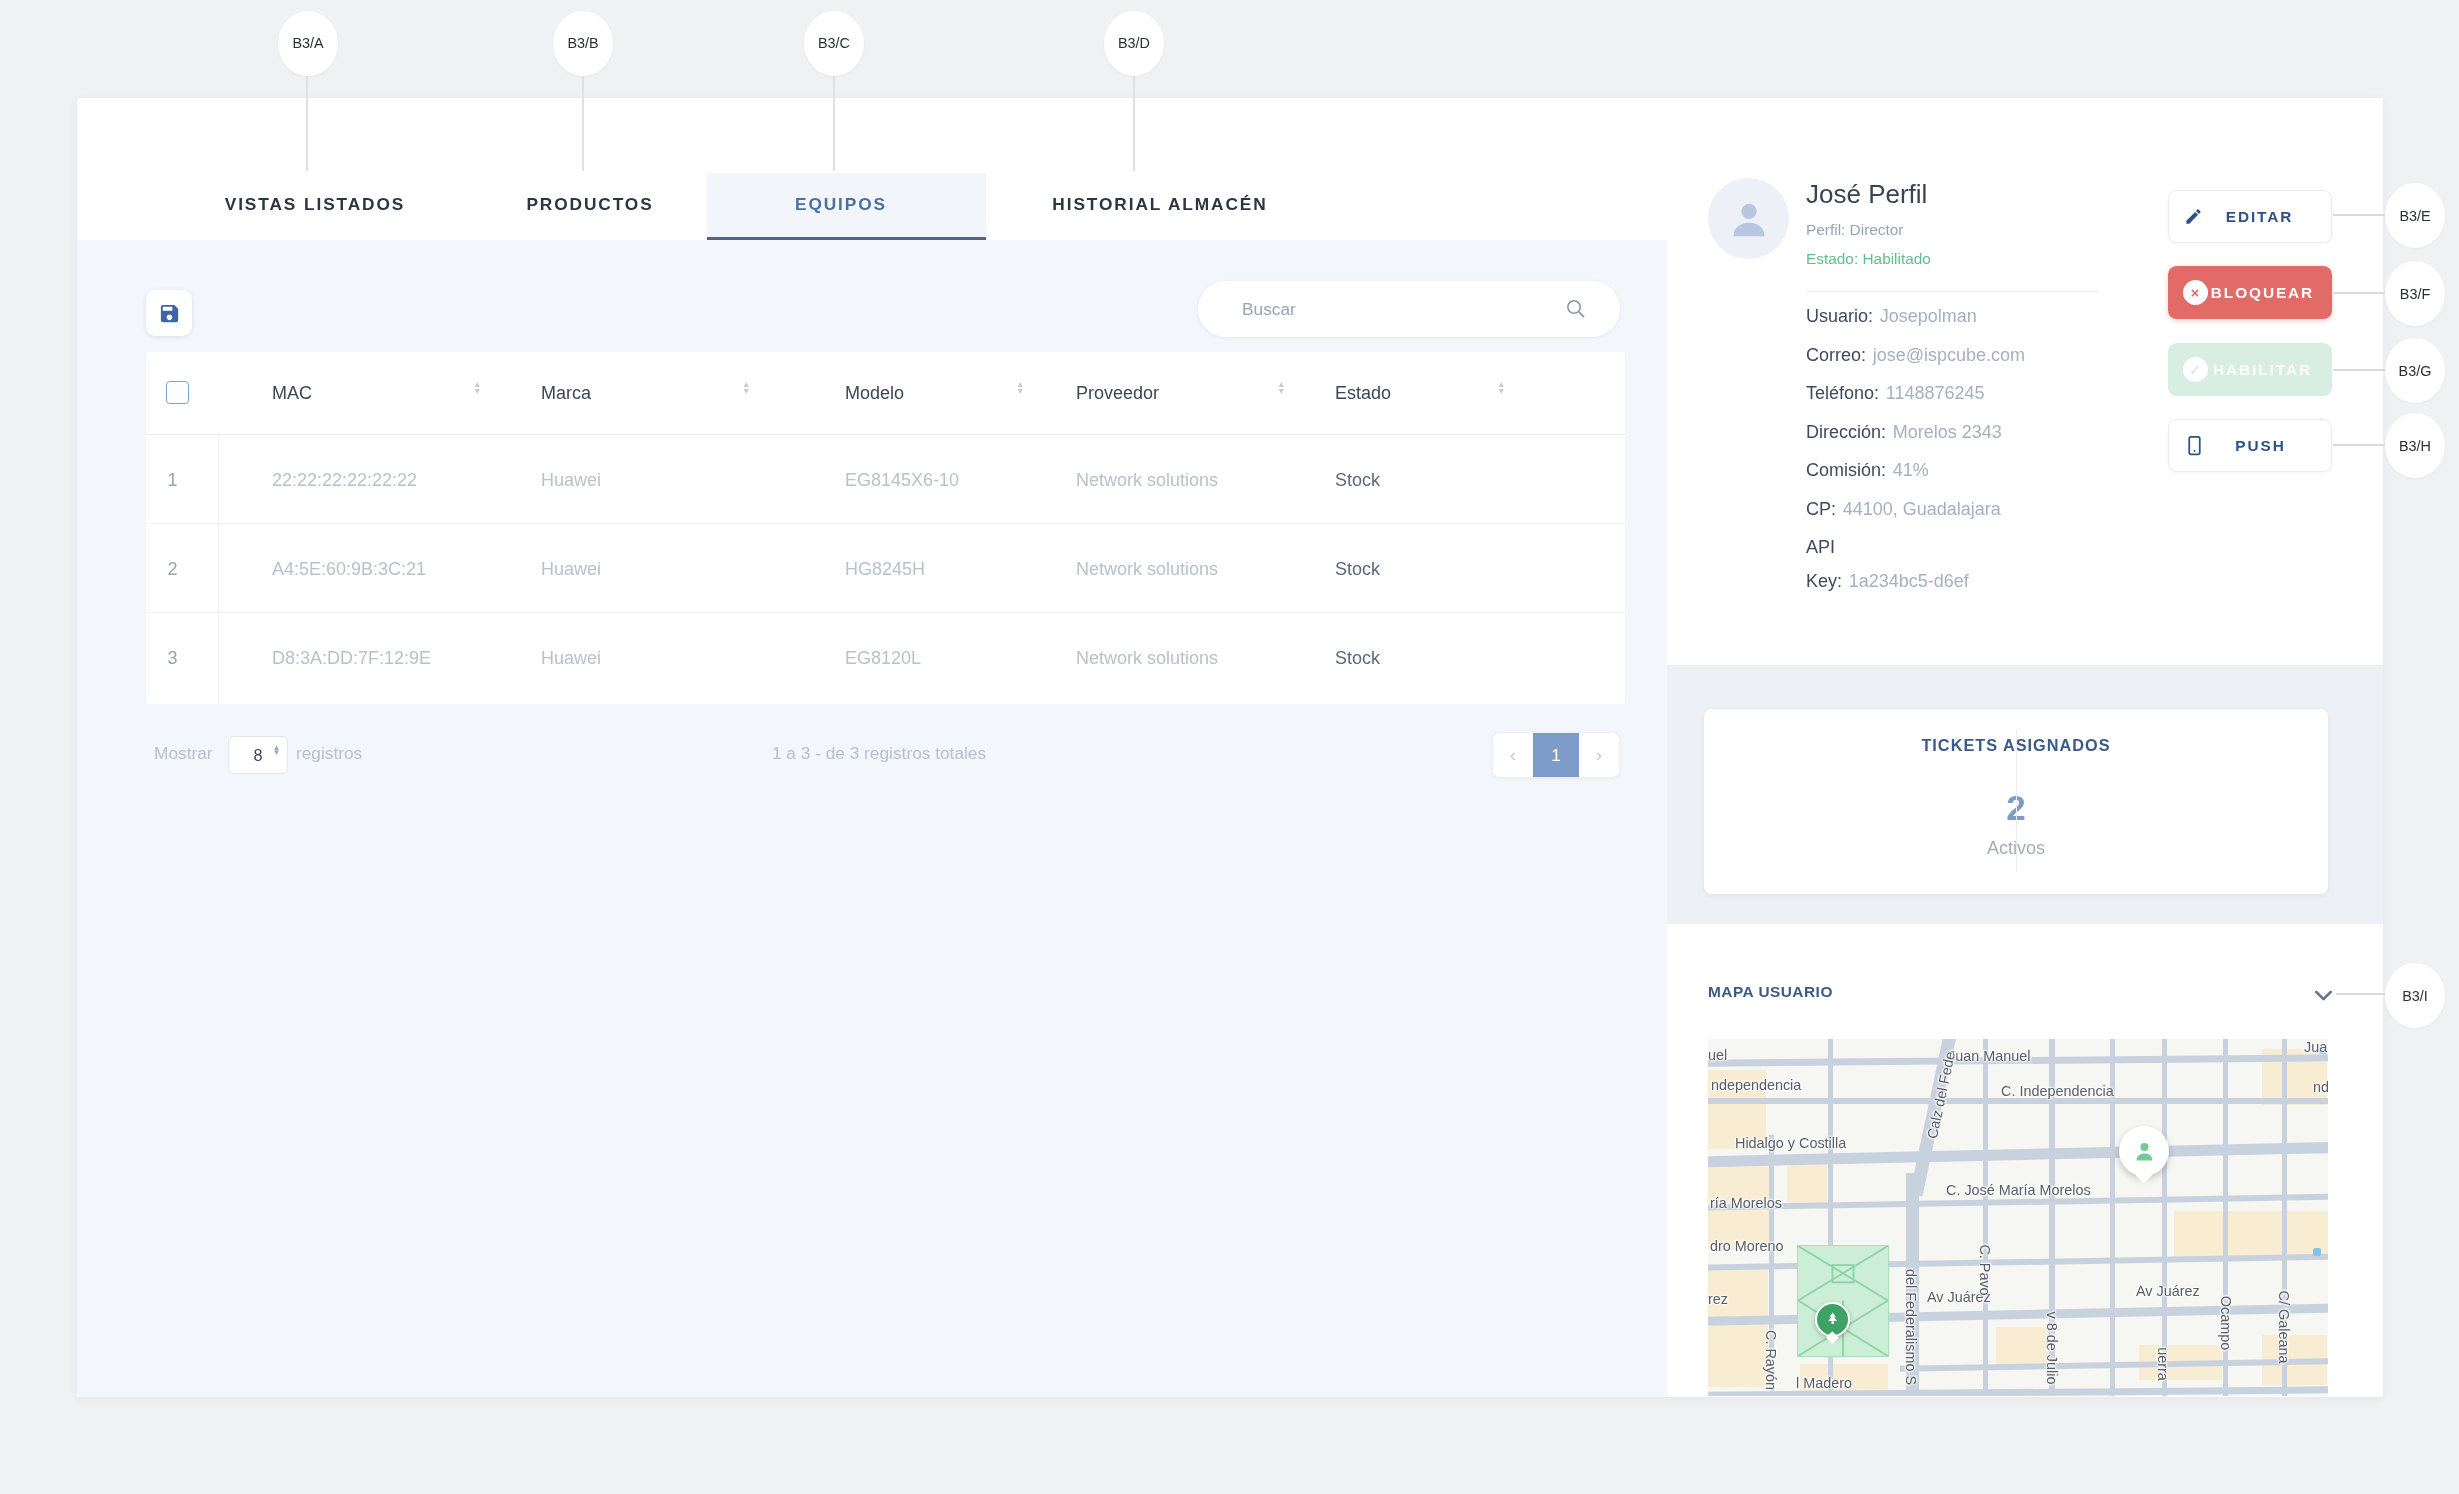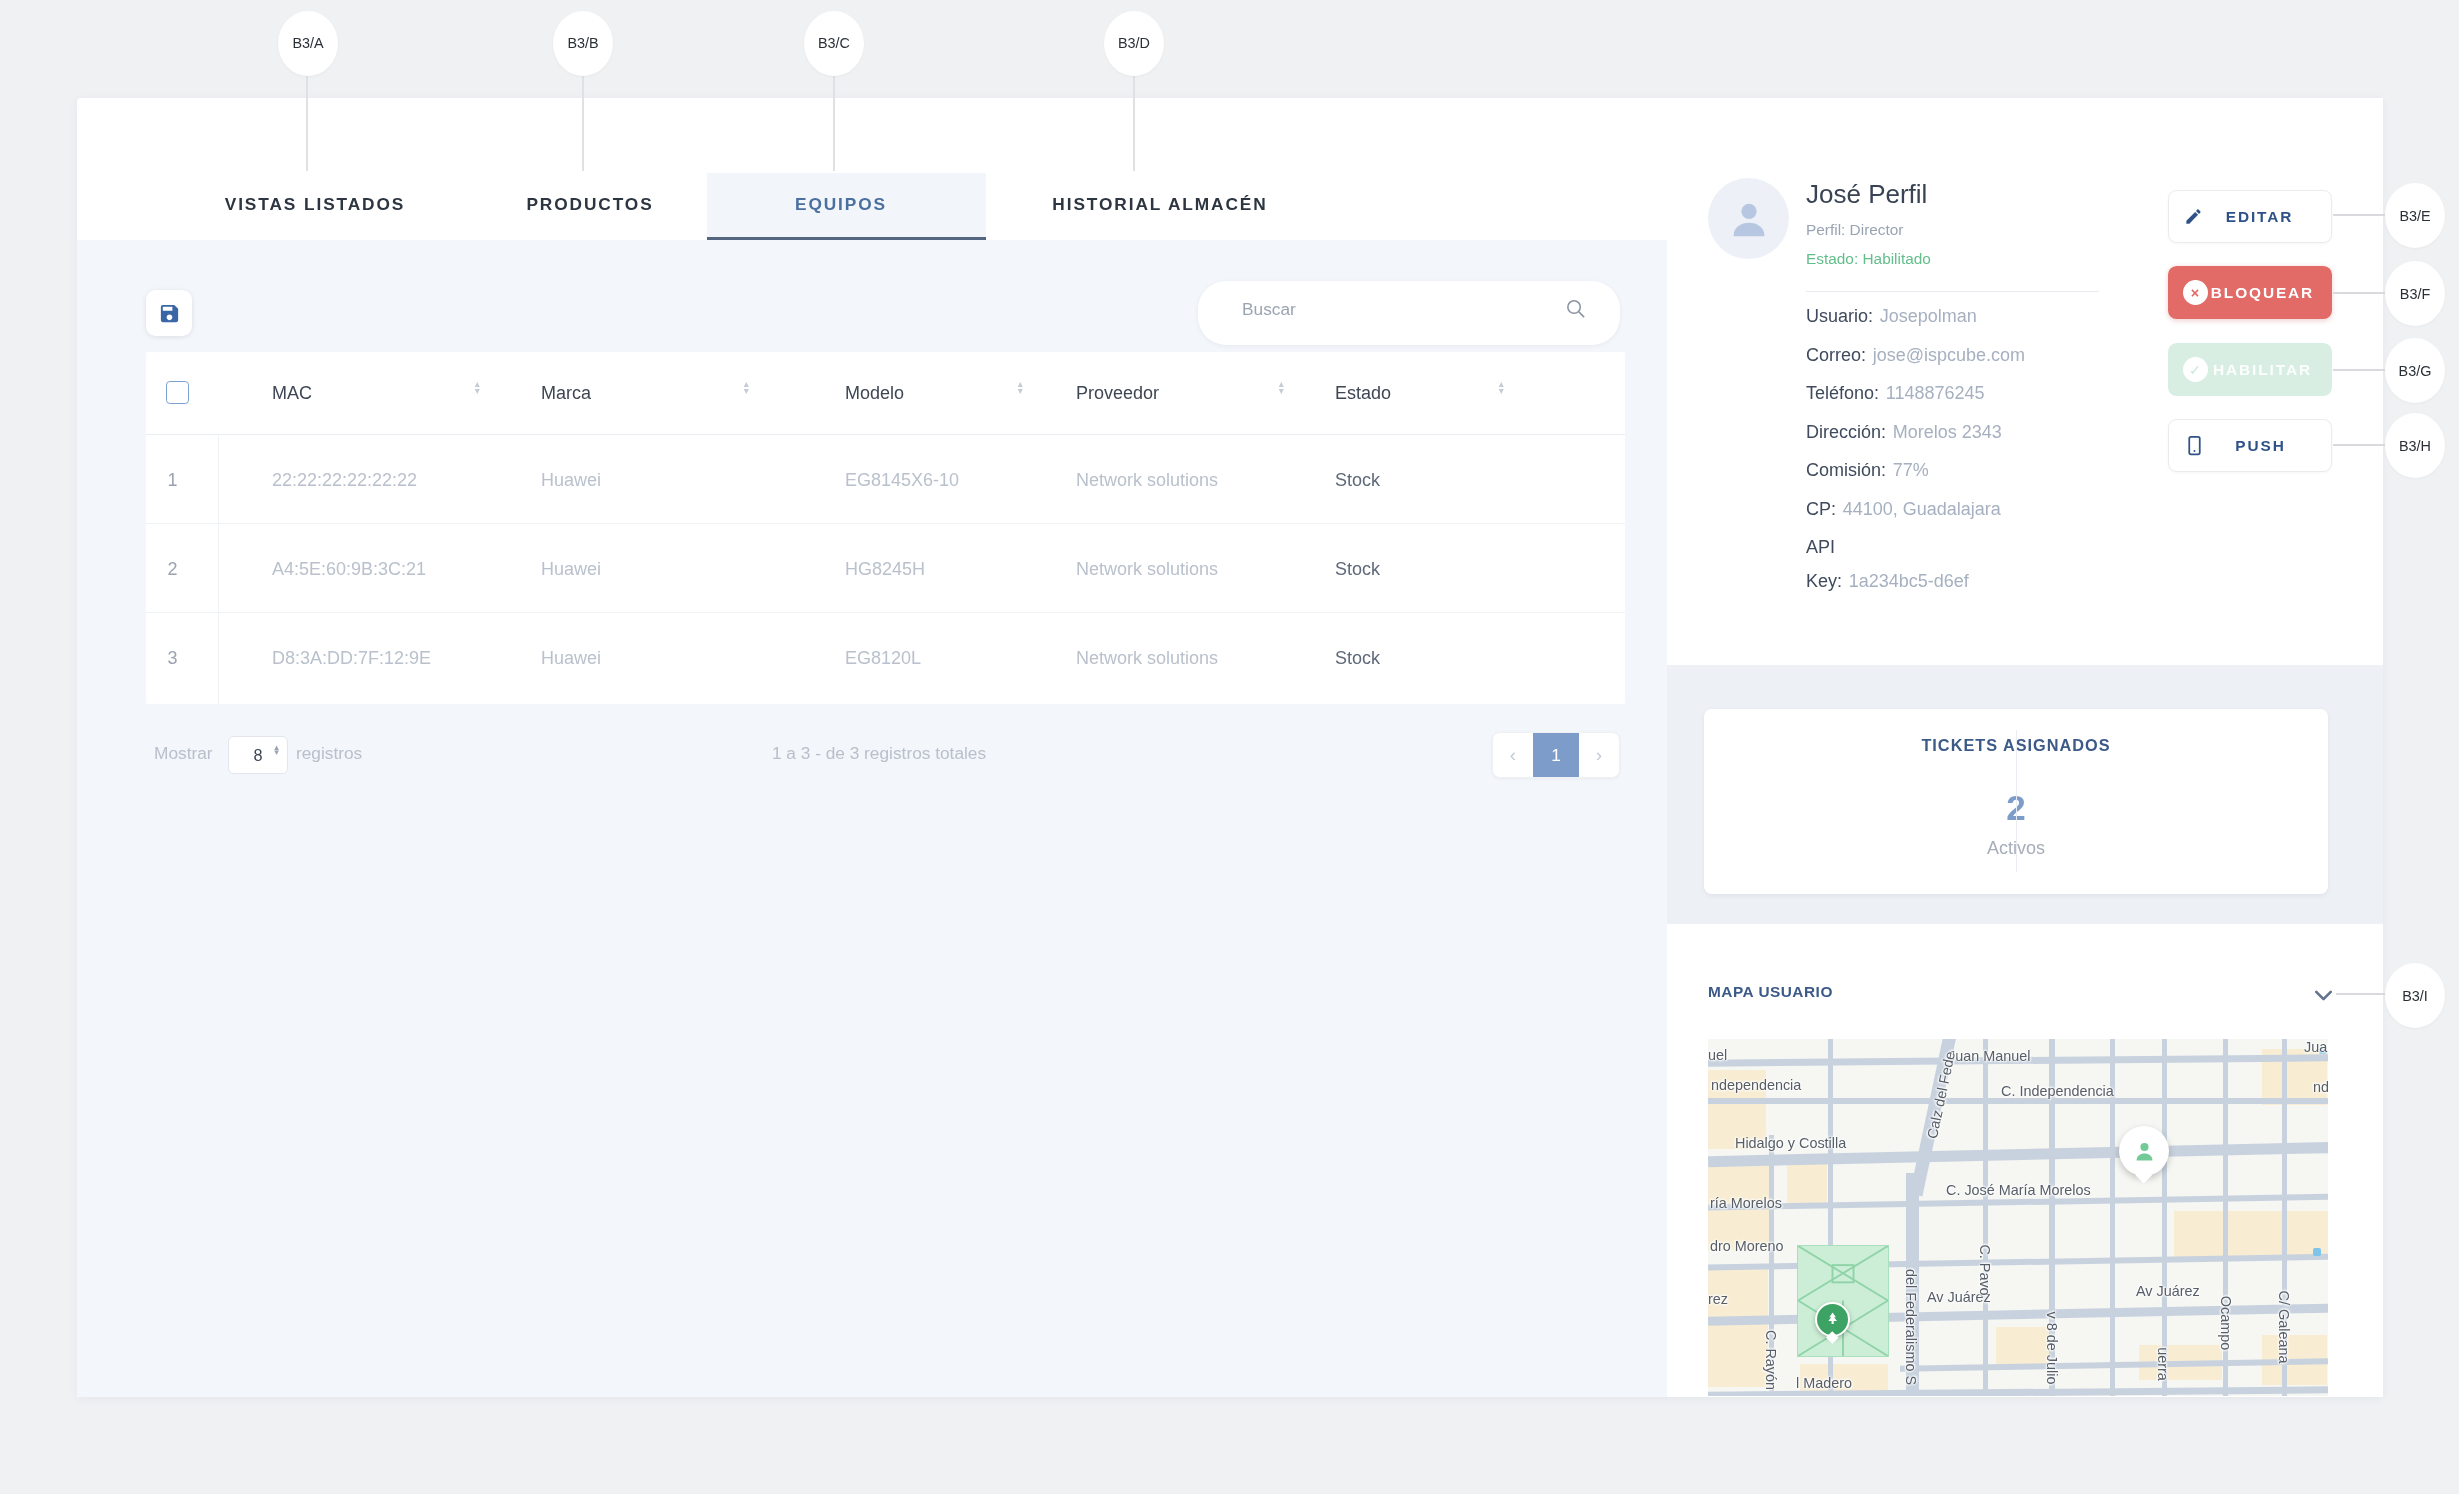--- a/index.html
+++ b/index.html
@@ -23,21 +23,21 @@
   
   .tab-active-bg { position:absolute; left:630px; top:75px; width:279px; height:67px; background:#f2f5f9; }
   .tab-underline { position:absolute; left:630px; top:139px; width:279px; height:2.9px; background:#54657f; }
   .tab { position:absolute; top:96px; transform:translateX(-50%); font-size:17.3px; font-weight:700;
     letter-spacing:1.9px; color:#2c3540; white-space:nowrap; cursor:pointer;margin-left:7px; }
   .tab.active { color:#4b6f9f; }
 
   
   .save-btn { position:absolute; left:69px; top:192px; width:46px; height:46px; background:#fff;
     border-radius:9.6px; box-shadow:0 1px 4.8px rgba(20,40,80,.10); display:flex; align-items:center; justify-content:center; cursor:pointer; }
-  .search-box { position:absolute; left:1121px; top:183px; width:422px; height:64px; background:#fff;
+  .search-box { position:absolute; left:1121px; top:183px; width:422px; height:56px; background:#fff;
     border-radius:28px; box-shadow:0 1px 4.8px rgba(20,40,80,.06); }
   .search-box input { position:absolute; left:44px; top:0; width:317px; height:56px; border:none; outline:none;
     font-size:17.3px; color:#3c4554; background:transparent; font-family:inherit; }
   .search-box input::placeholder { color:#9aa4b2; }
   .search-ic { position:absolute; right:33px; top:16.3px; }
 
   
   .tbl { position:absolute; left:69px; top:254px; width:1479px; height:352px; background:#fff; border-radius:1.9px; }
   .thead { position:absolute; left:0; top:0; width:100%; height:83px; border-bottom:1px solid #e9edf2; }
   .th { position:absolute; top:31px; font-size:18px; font-weight:500; color:#3e4654; cursor:pointer; }
@@ -270,21 +270,21 @@
       </div>
       <div class="p-name">José Perfil</div>
       <div class="p-sub" style="top:123px">Perfil: Director</div>
       <div class="p-sub p-estado" style="top:152px">Estado: Habilitado</div>
       <div class="p-hr"></div>
 
       <div class="f-row" style="top:208px"><span class="lb">Usuario:</span><span class="vl">Josepolman</span></div>
       <div class="f-row" style="top:247px"><span class="lb">Correo:</span><span class="vl">jose@ispcube.com</span></div>
       <div class="f-row" style="top:285px"><span class="lb">Teléfono:</span><span class="vl">1148876245</span></div>
       <div class="f-row" style="top:324px"><span class="lb">Dirección:</span><span class="vl">Morelos 2343</span></div>
-      <div class="f-row" style="top:362px"><span class="lb">Comisión:</span><span class="vl">77%</span></div>
+      <div class="f-row" style="top:362px"><span class="lb">Comisión:</span><span class="vl">41%</span></div>
       <div class="f-row" style="top:401px"><span class="lb">CP:</span><span class="vl">44100, Guadalajara</span></div>
       <div class="f-row" style="top:439px"><span class="lb">API</span></div>
       <div class="f-row" style="top:473px"><span class="lb">Key:</span><span class="vl">1a234bc5-d6ef</span></div>
 
       <div class="pbtn outline" style="top:92px">
         <svg width="19" height="19" viewBox="0 0 24 24" fill="#2e5288">
             <path d="M3 17.25V21h3.75L17.81 9.94l-3.75-3.75L3 17.25zM20.71 7.04c.39-.39.39-1.02 0-1.41l-2.34-2.34c-.39-.39-1.02-.39-1.41 0l-1.83 1.83 3.75 3.75 1.83-1.83z"></path>
           </svg>
         <span class="lbl">EDITAR</span>
       </div>

